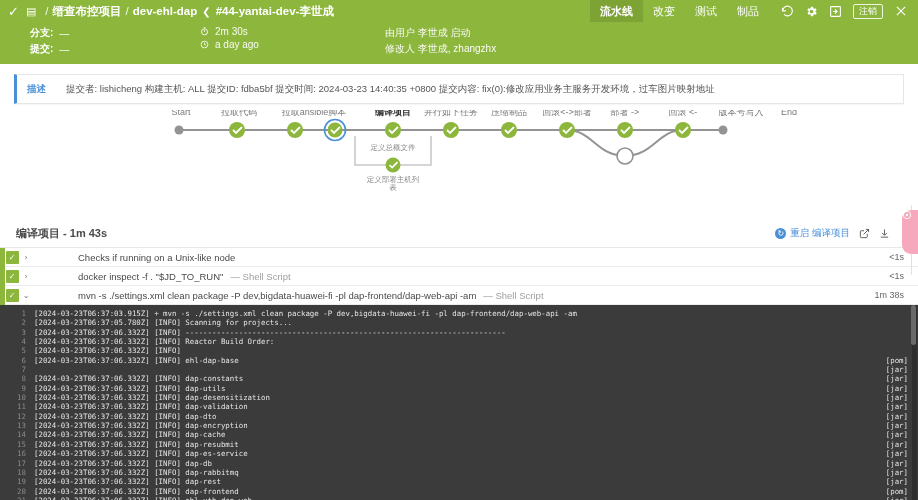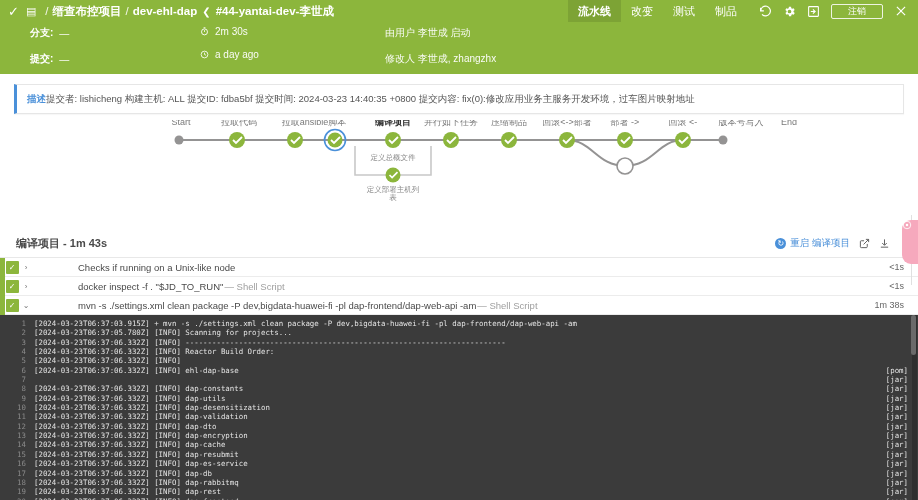--- a/index.html
+++ b/index.html
@@ -24,43 +24,43 @@
   .tb-tabs { display: flex; align-items: center; height: 22px; }
   .tb-tab {
     padding: 0 10px; height: 22px; line-height: 22px;
     font-size: 11px; cursor: pointer; white-space: nowrap;
   }
   .tb-tab.active { background: rgba(0,0,0,.10); font-weight: bold; }
   .tb-icons { display: flex; align-items: center; gap: 11px; margin-left: 12px; }
   .tb-ic { cursor: pointer; display: flex; align-items: center; }
   .tb-btn-outline {
     border: 1px solid rgba(255,255,255,.85); border-radius: 2px;
-    font-size: 9px; padding: 2px 16px; cursor: pointer; line-height: 1;
+    font-size: 9px; padding: 2px 5px; cursor: pointer; line-height: 1;
   }
 
   
   .infobar {
     background: #8cb63c; color: #fff; font-size: 10px;
     padding: 4px 0 8px 0; display: flex;
   }
-  .info-col { display: flex; flex-direction: column; gap: 12px; }
+  .info-col { display: flex; flex-direction: column; gap: 2px; }
   .c1 { width: 200px; padding-left: 30px; }
   .c2 { width: 185px; }
   .c3 { flex: 1; }
   .info-row { display: flex; align-items: center; gap: 6px; white-space: nowrap; }
   .info-lbl { font-weight: bold; }
   .info-val { opacity: .95; }
   .mini-ic { width: 9px; height: 9px; display: inline-block; vertical-align: middle; }
 
   
   .desc-wrap { padding: 10px 14px 0 14px; background: #fff; }
   .desc {
     border: 1px solid #e6e6e6; border-left: 3px solid #4a90d9;
     background: #fff; padding: 7px 10px; font-size: 9.5px;
-    color: #555; display: flex; gap: 0; align-items: baseline;
+    color: #555; display: flex; gap: 20px; align-items: baseline;
     box-shadow: 0 1px 1px rgba(0,0,0,.03);
   }
   .desc-tag { color: #4a90d9; font-weight: bold; flex: 0 0 auto; }
   .desc-txt { line-height: 1.4; }
 
   
   .graph { position: relative; height: 110px; margin-top: 6px; }
   .graph svg { position: absolute; left: 0; top: 0; }
 
   
@@ -93,21 +93,21 @@
     width: 14px; display: flex; align-items: center; justify-content: center;
     color: #fff; font-size: 9px;
   }
   .step-chk-box {
     width: 13px; height: 13px; background: #8cb63c;
     display: flex; align-items: center; justify-content: center;
     color: #fff; font-size: 8px; border-radius: 1px;
   }
   .step-caret { width: 14px; text-align: center; color: #777; font-size: 8px; }
   .step-txt { color: #4a4a4a; white-space: nowrap; margin-left: 45px; }
-  .step-sub { color: #a0a0a0; margin-left: 1px; }
+  .step-sub { color: #a0a0a0; margin-left: 7px; }
   .step-sp { flex: 1; }
   .step-dur { color: #666; font-size: 9px; }
 
   
   .console {
     background: #3b3b3b; color: #e4e4e4;
     font-family: "DejaVu Sans Mono", "Liberation Mono", monospace;
     font-size: 7.4px; line-height: 9.35px;
     padding: 4px 10px 0 0; height: 215px; overflow: hidden;
     position: relative;

